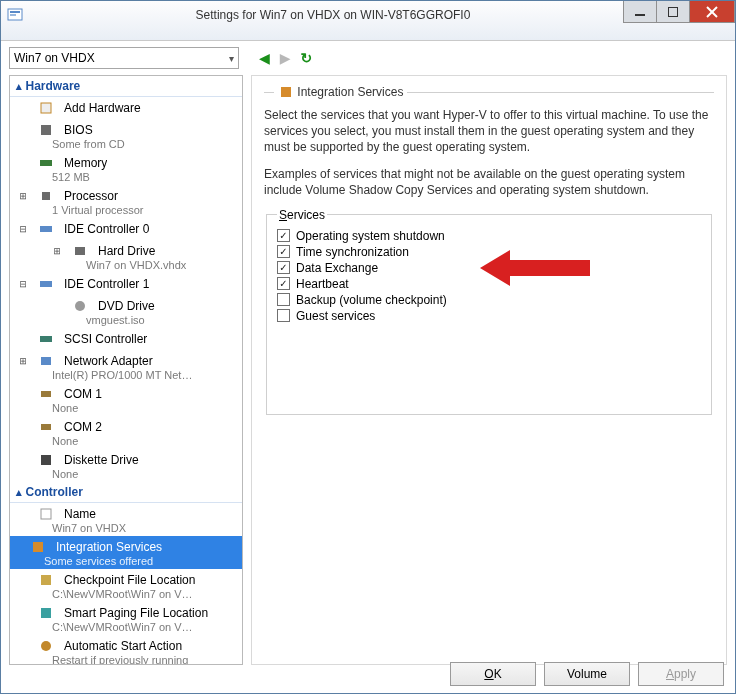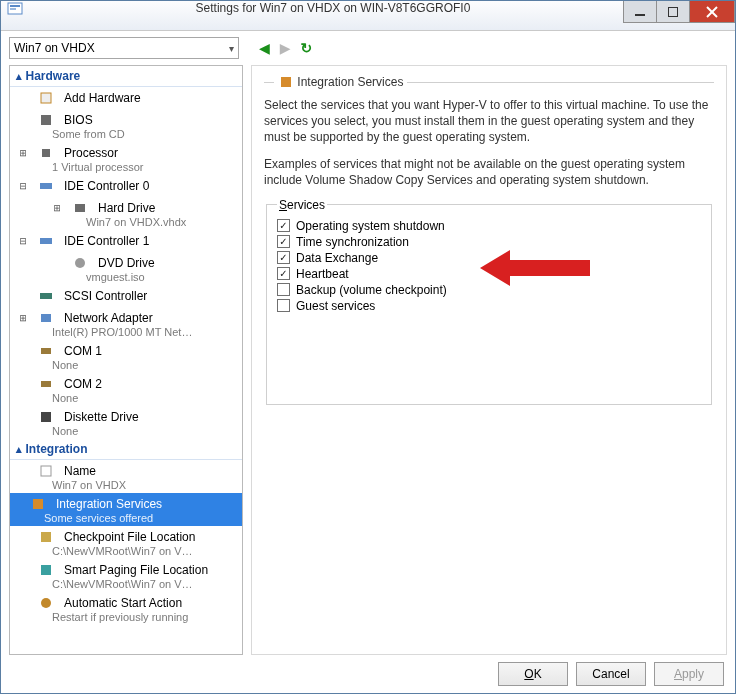--- a/index.html
+++ b/index.html
@@ -8,24 +8,25 @@
     font-family: "Segoe UI", Tahoma, sans-serif;
     font-size: 12px;
     background: #fff;
     color: #000;
     width: 736px;
     height: 694px;
     overflow: hidden;
     border: 1px solid #5a7ea3;
   }
   .titlebar {
-    height: 30px;
+    height: 40px;
     background: linear-gradient(#fdfdfe,#e9eef5);
     border-bottom: 1px solid #c9c9c9;
     display: flex;
+    align-items: center;
     padding: 0 0 12px 6px;
     position: relative;
   }
   .titlebar .appicon {
     width: 16px; height: 16px;
     margin-right: 8px;
   }
   .titlebar .title { flex: 1; color:#333; text-align:center; padding-right:100px;}
   .winbtns { display:flex; position:absolute; right:0; top:0;}
   .winbtn {
@@ -134,21 +135,21 @@
     left:480px; top:246px;
     width:110px; height:44px;
     pointer-events:none;
   }
   .buttonbar {
     position:absolute;
     bottom:8px; right:12px;
     display:flex; gap:8px;
   }
   .btn {
-    width:70px; height:24px;
+    width:86px; height:24px;
     border:1px solid #9a9a9a;
     background:linear-gradient(#f6f6f6,#e7e7e7);
     display:flex; align-items:center; justify-content:center;
   }
   .btn.disabled { color:#9a9a9a; background:#f4f4f4;}
   .u { text-decoration:underline;}
   
   .leftpanel::-webkit-scrollbar { width:16px;}
   .leftpanel::-webkit-scrollbar-thumb { background:#cdd6e2; border:1px solid #aeb9c8;}
   .leftpanel::-webkit-scrollbar-track { background:#f1f1f1;}
@@ -225,20 +226,32 @@
             <svg width="14" height="14">
               <rect class="ic-chip" x="2" y="2" width="10" height="10"></rect>
             </svg>
           </span>
           <span class="lbl">BIOS</span>
         </div>
       <div class="sub shallow">Some from CD</div>
     </div>
     <div class="tree-item">
       <div class="tree-row">
+          <span class="expander empty">▪</span>
+          <span class="ico">
+            <svg width="14" height="14">
+              <rect class="ic-mem" x="1" y="4" width="12" height="6"></rect>
+            </svg>
+          </span>
+          <span class="lbl">Memory</span>
+        </div>
+      <div class="sub shallow">512 MB</div>
+    </div>
+    <div class="tree-item">
+      <div class="tree-row">
           <span class="expander">⊞</span>
           <span class="ico">
             <svg width="14" height="14">
               <rect class="ic-cpu" x="3" y="3" width="8" height="8"></rect>
             </svg>
           </span>
           <span class="lbl">Processor</span>
         </div>
       <div class="sub shallow">1 Virtual processor</div>
     </div>
@@ -343,21 +356,21 @@
               <rect class="ic-fdd" x="2" y="2" width="10" height="10"></rect>
             </svg>
           </span>
           <span class="lbl">Diskette Drive</span>
         </div>
       <div class="sub shallow">None</div>
     </div>
 
     <div class="section-header">
       <span class="collapse">▴</span>
-      <span>Integration</span>
+      <span>Controller</span>
     </div>
 
     <div class="tree-item">
       <div class="tree-row">
           <span class="expander empty">▪</span>
           <span class="ico">
             <svg width="14" height="14">
               <rect x="2" y="2" width="10" height="10" fill="#fff" stroke="#999"></rect>
             </svg>
           </span>
@@ -461,18 +474,18 @@
 
 <svg class="redarrow" viewBox="0 0 110 44">
   <polygon points="0,22 30,4 30,14 110,14 110,30 30,30 30,40" fill="#d82020"></polygon>
 </svg>
 
 <div class="buttonbar">
   <div class="btn">
       <span><span class="u">O</span>K</span>
     </div>
   <div class="btn">
-      <span>Cancel</span>
+      <span>Volume</span>
     </div>
   <div class="btn disabled">
       <span><span class="u">A</span>pply</span>
     </div>
 </div>
 
 </body></html>

